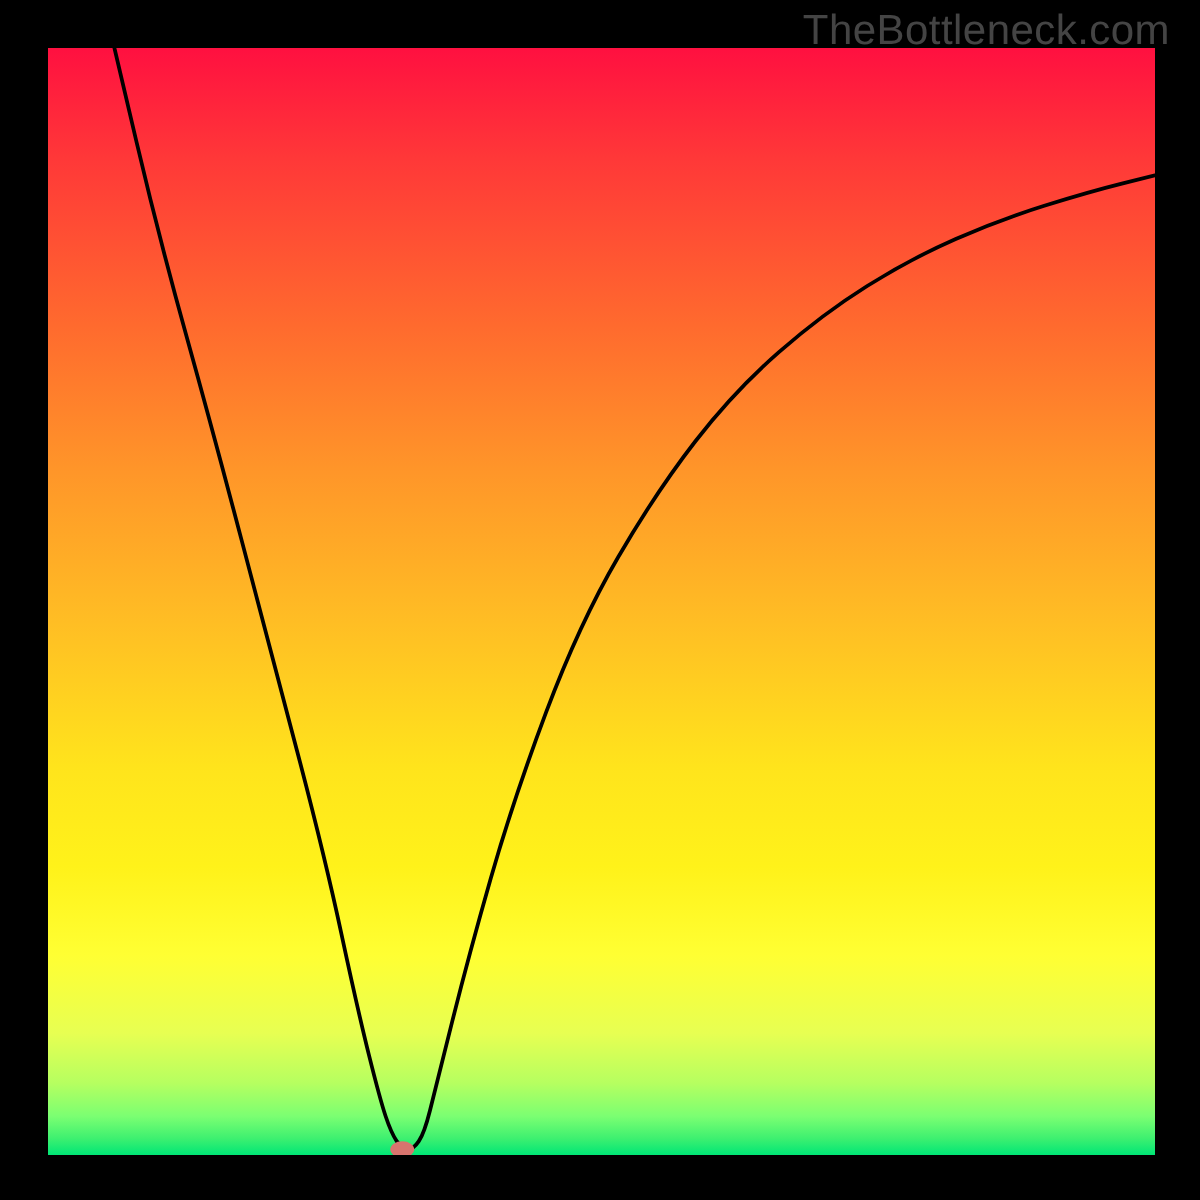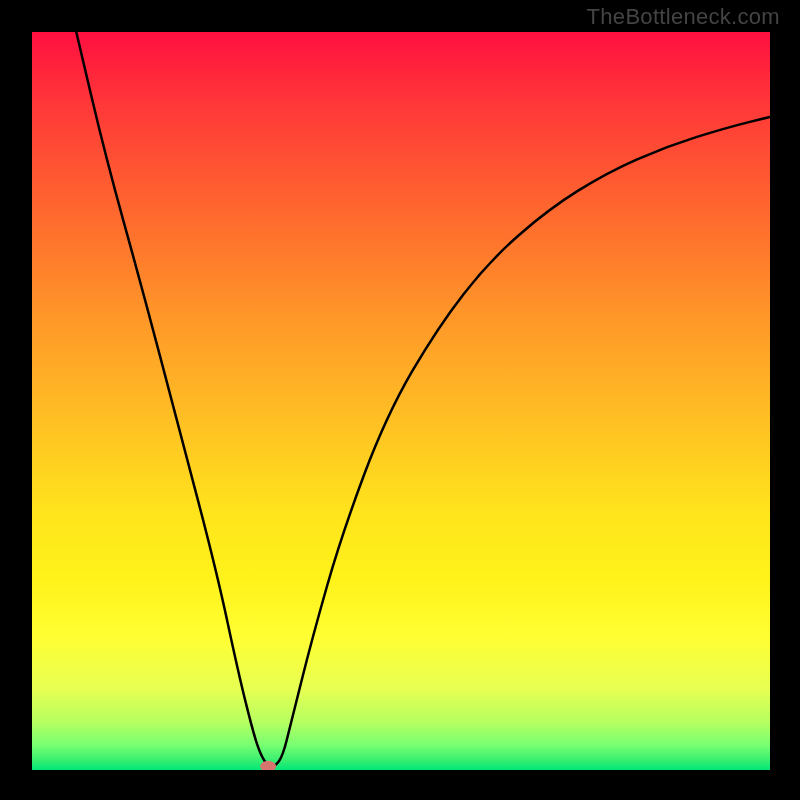--- a/index.html
+++ b/index.html
@@ -22,21 +22,21 @@
     left: 32px;
     width: 738px;
     height: 738px;
     overflow: hidden;
   }
   .watermark {
     position: absolute;
     top: 4px;
     right: 20px;
     color: #444;
-    font-size: 22px;
+    font-size: 28px;
     letter-spacing: 0.3px;
     font-family: Arial, Helvetica, sans-serif;
   }
   svg { display: block; }
 </style>
 </head>
 <body>
 
 <div class="outer">
   <div class="watermark">TheBottleneck.com</div>

